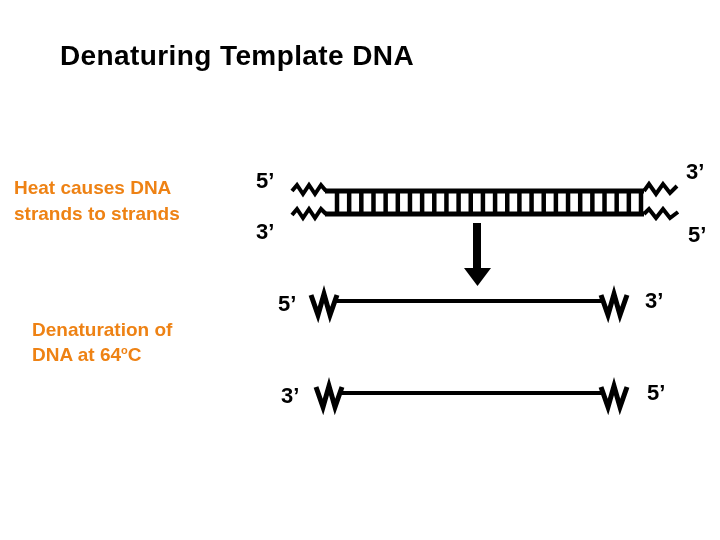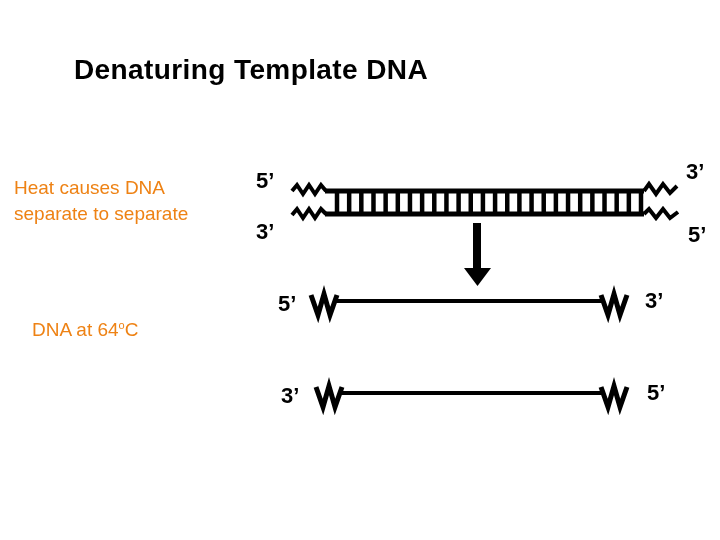--- a/index.html
+++ b/index.html
@@ -4,26 +4,26 @@
 <style>
   html,body{margin:0;padding:0;}
   body{
     width:720px;height:540px;position:relative;overflow:hidden;
     background:#fff;
     font-family:"Liberation Sans", sans-serif;
     --accent:#ee8214;
     --ink:#000000;
   }
   .slide-title{
-    position:absolute;left:58px;top:38px;margin:16px;
+    position:absolute;left:58px;top:38px;margin:2px;
     font-size:28px;font-weight:bold;color:var(--ink);
     letter-spacing:0.4px;white-space:nowrap;
   }
   .caption{
-    position:absolute;color:var(--accent);font-weight:normal;
+    position:absolute;color:var(--accent);font-weight:bold;
     font-size:19px;line-height:26px;white-space:nowrap;
   }
   .caption-heat{left:14px;top:175px;}
   .caption-denat{left:32px;top:317px;line-height:25px;}
   .caption sup{font-size:11px;vertical-align:super;line-height:0;}
   .prime{
     position:absolute;font-weight:bold;font-size:22px;color:var(--ink);
     white-space:nowrap;line-height:1;
   }
   .p-ds-l5{left:256px;top:170px;}
@@ -38,24 +38,25 @@
   .stroke{stroke:var(--ink);fill:none;}
   .fill{fill:var(--ink);stroke:none;}
 </style>
 </head>
 <body style="--accent: #ee8214; --ink: #000000; background: rgb(255, 255, 255);">
 
 <h1 class="slide-title">Denaturing Template DNA</h1>
 
 <div class="caption caption-heat">
   <div>Heat causes DNA</div>
-  <div>separate to separate</div>
+  <div>strands to strands</div>
 </div>
 
 <div class="caption caption-denat">
+  <div>Denaturation of</div>
   <div><span>DNA at 64</span><sup>o</sup><span>C</span></div>
 </div>
 
 <svg class="diagram-svg" viewBox="0 0 720 540" xmlns="http://www.w3.org/2000/svg">
   <g>
     <path class="stroke" stroke-width="4" d="M292 191 L297 185 L303 194 L309 185 L315 194 L321 185 L326 191"></path>
     <line class="stroke" stroke-width="5" x1="325" y1="191" x2="644" y2="191"></line>
     <path class="stroke" stroke-width="4" d="M292 215 L297 209 L303 218 L309 209 L315 218 L321 209 L326 214"></path>
     <line class="stroke" stroke-width="5" x1="325" y1="214" x2="644" y2="214"></line>
     <g>

